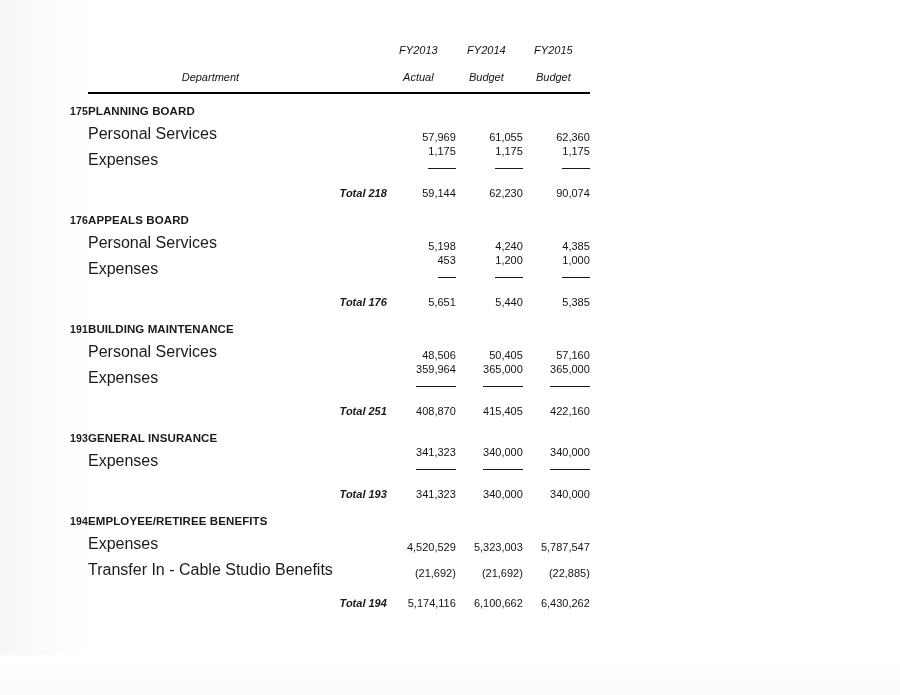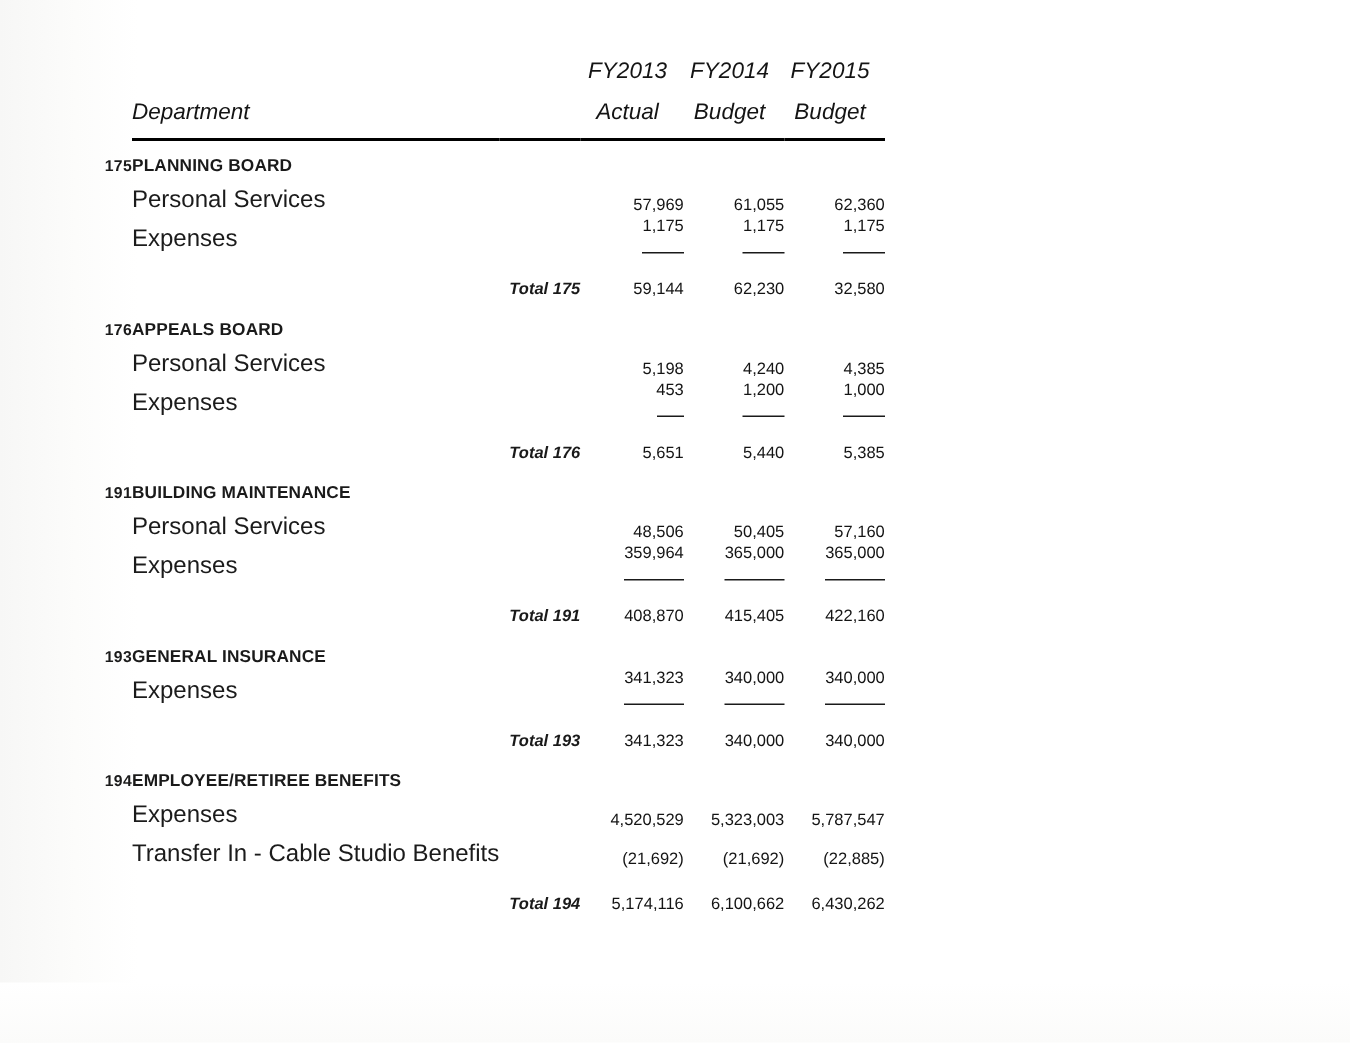--- a/index.html
+++ b/index.html
@@ -59,33 +59,33 @@
   table.budget td {
     padding: 0;
     vertical-align: bottom;
     white-space: nowrap;
   }
 
   
   .hdr-year td,
   .hdr-sub td {
     font-style: italic;
-    font-size: 15px;
+    font-size: 11px;
     color: #141414;
   }
   .hdr-year td { height: 30px; vertical-align: bottom; padding-bottom: 2px; }
   .hdr-sub  td { height: 27px; vertical-align: bottom; padding-bottom: 3px; }
 
   .hdr-year .yr,
   .hdr-sub  .sb {
     text-align: center;
     padding-right: 6px;
   }
   .hdr-sub .dept-hdr {
-    text-align: left;
+    text-align: center;
     padding-right: 0;
   }
 
   
   .rule-row td {
     height: 9px;
     padding: 0;
   }
   .rule-row td.ruled {
     border-bottom: 2.5px solid #000;
@@ -210,24 +210,24 @@
           <td></td>
           <td class="item-label">Expenses</td>
           <td></td>
           <td class="amt"><span class="u">1,175</span></td>
           <td class="amt"><span class="u">1,175</span></td>
           <td class="amt"><span class="u">1,175</span></td>
         </tr>
         <tr class="total-row">
           <td></td>
           <td></td>
-          <td class="total-label">Total 175</td>
+          <td class="total-label">Total 218</td>
           <td class="amt">59,144</td>
           <td class="amt">62,230</td>
-          <td class="amt">32,580</td>
+          <td class="amt">90,074</td>
         </tr>
         <tr class="gap-row">
           <td colspan="6"></td>
         </tr>
         <tr class="dept-row">
           <td class="dept-num">176</td>
           <td class="dept-name" colspan="5">APPEALS BOARD</td>
         </tr>
         <tr class="item-row">
           <td></td>
@@ -272,21 +272,21 @@
           <td></td>
           <td class="item-label">Expenses</td>
           <td></td>
           <td class="amt"><span class="u">359,964</span></td>
           <td class="amt"><span class="u">365,000</span></td>
           <td class="amt"><span class="u">365,000</span></td>
         </tr>
         <tr class="total-row">
           <td></td>
           <td></td>
-          <td class="total-label">Total 191</td>
+          <td class="total-label">Total 251</td>
           <td class="amt">408,870</td>
           <td class="amt">415,405</td>
           <td class="amt">422,160</td>
         </tr>
         <tr class="gap-row">
           <td colspan="6"></td>
         </tr>
         <tr class="dept-row">
           <td class="dept-num">193</td>
           <td class="dept-name" colspan="5">GENERAL INSURANCE</td>

